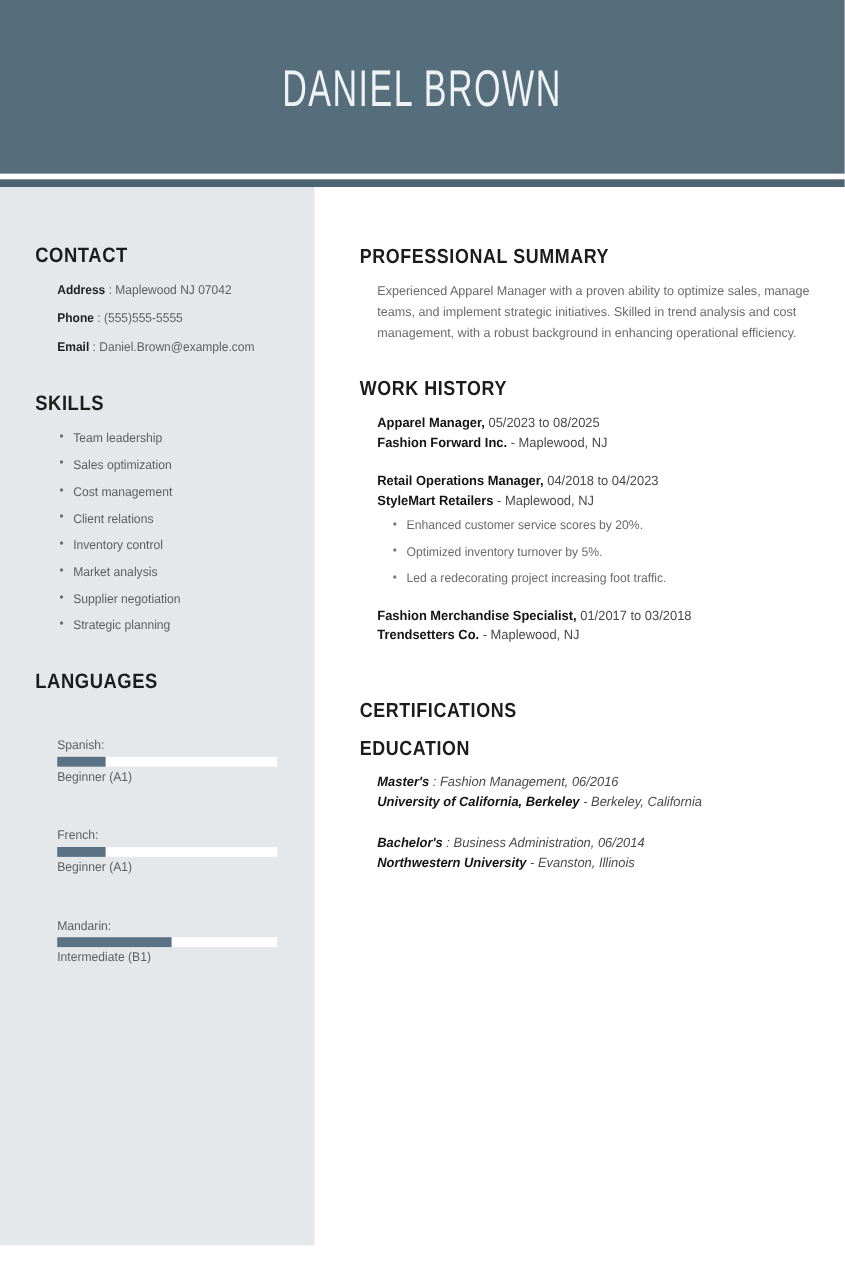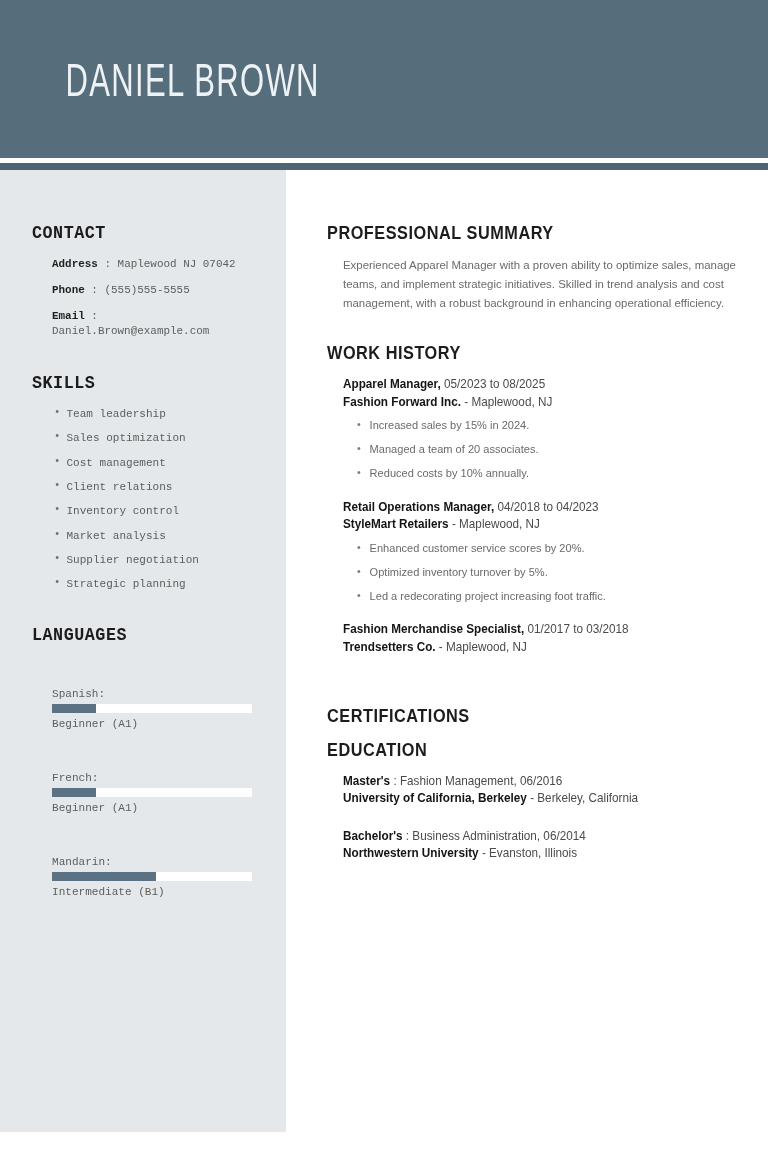--- a/index.html
+++ b/index.html
@@ -14,21 +14,21 @@
     overflow: hidden;
     position: relative;
   }
 
   
   .header {
     height: 158px;
     background: #566d7c;
     display: flex;
     align-items: center;
-    justify-content: flex-start;
+    justify-content: center;
     box-sizing: border-box;
   }
   .header-name {
     color: #eef2f4;
     font-size: 47px;
     letter-spacing: 2.0px;
     font-weight: 400;
     transform: scaleX(0.66);
     transform-origin: center;
     white-space: nowrap;
@@ -52,21 +52,20 @@
   }
   .sidebar {
     width: 286px;
     background: #e4e8ea;
     box-sizing: border-box;
     padding: 52px 0 0 0;
     height: 962px;
   }
   .sidebar-inner {
     padding: 0 26px 0 32px;
-    font-family: Liberation Mono, monospace;
   }
   .gutter {
     width: 5px;
     background: #ffffff;
   }
   .main {
     flex: 1;
     background: #ffffff;
     box-sizing: border-box;
     padding: 52px 26px 0 36px;
@@ -224,21 +223,21 @@
   .cert-list li::before {
     content: "\2022";
     position: absolute;
     left: 0;
     top: -1px;
     color: #7a7a7a;
     font-size: 11px;
   }
 
   
-  .edu { margin: 0 0 20px 16px; }
+  .edu { margin: 0 0 20px 16px; font-style: italic; }
   .edu-line {
     font-size: 12.1px;
     color: #4a4a4a;
     line-height: 1.45;
     transform: scaleX(0.97);
     transform-origin: left center;
   }
   .edu-line b { color: #141414; font-weight: bold; }
 
   .sec-gap { height: 22px; }
@@ -342,25 +341,20 @@
 
       <div class="job">
         <div class="job-line">
           <b>Apparel Manager,</b>
           <span>05/2023 to 08/2025</span>
         </div>
         <div class="job-line">
           <b>Fashion Forward Inc.</b>
           <span>- Maplewood, NJ</span>
         </div>
-        <ul class="job-bullets">
-          <li>Increased sales by 15% in 2024.</li>
-          <li>Managed a team of 20 associates.</li>
-          <li>Reduced costs by 10% annually.</li>
-        </ul>
       </div>
 
       <div class="job">
         <div class="job-line">
           <b>Retail Operations Manager,</b>
           <span>04/2018 to 04/2023</span>
         </div>
         <div class="job-line">
           <b>StyleMart Retailers</b>
           <span>- Maplewood, NJ</span>

